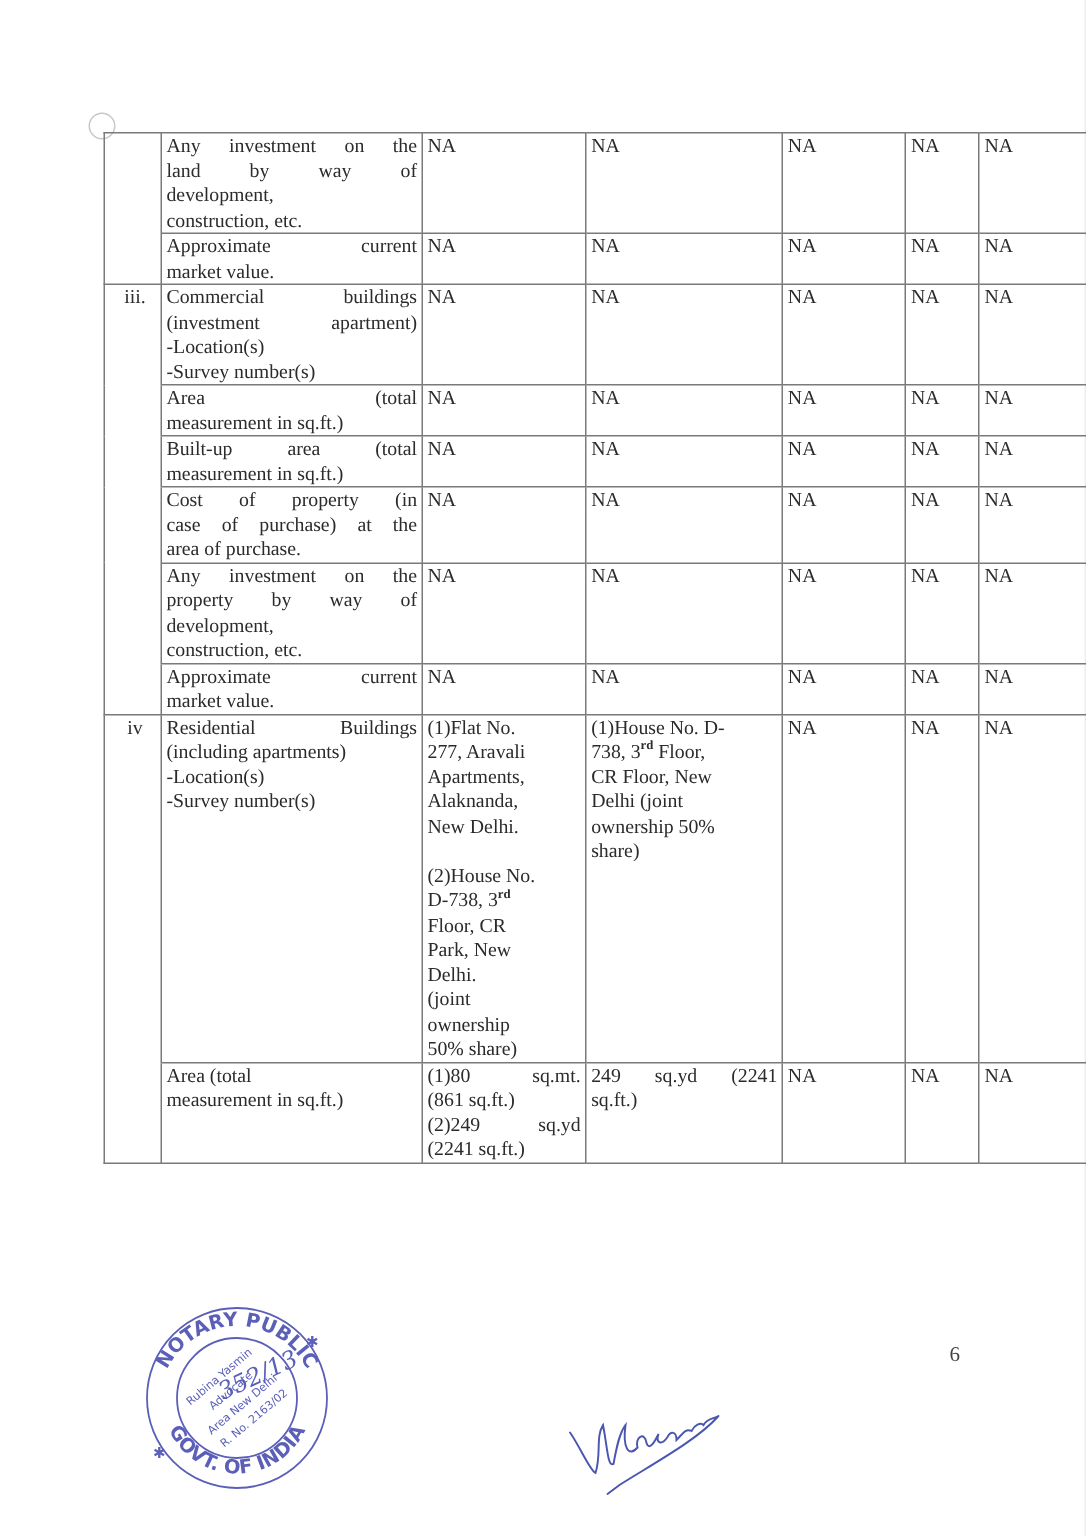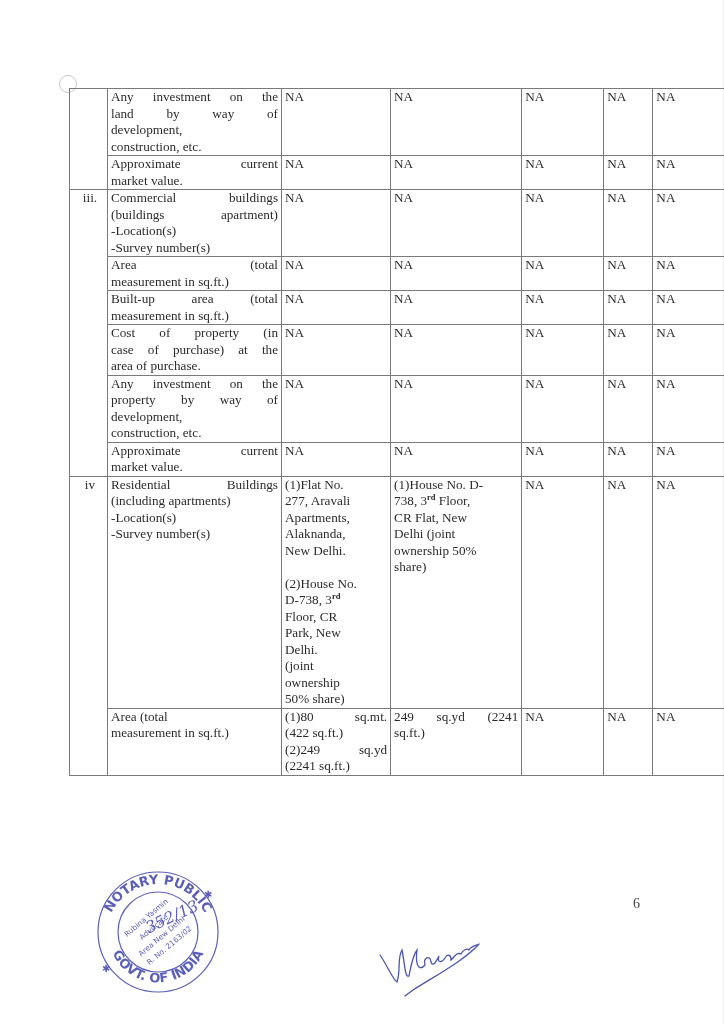--- a/index.html
+++ b/index.html
@@ -78,21 +78,21 @@
         <td><span>NA</span></td>
         <td><span>NA</span></td>
         <td><span>NA</span></td>
         <td><span>NA</span></td>
         <td><span>NA</span></td>
       </tr>
       <tr>
         <td class="c-no" style="border-bottom: none;"><span>iii.</span></td>
         <td class="c-desc">
           <span class="desc-line just">Commercial buildings</span>
-          <span class="desc-line just">(buildings apartment)</span>
+          <span class="desc-line just">(investment apartment)</span>
           <span class="desc-line last">-Location(s)</span>
           <span class="desc-line last">-Survey number(s)</span>
         </td>
         <td><span>NA</span></td>
         <td><span>NA</span></td>
         <td><span>NA</span></td>
         <td><span>NA</span></td>
         <td><span>NA</span></td>
       </tr>
       <tr>
@@ -178,40 +178,40 @@
           <span class="desc-line">Floor, CR</span>
           <span class="desc-line">Park, New</span>
           <span class="desc-line">Delhi.</span>
           <span class="desc-line">(joint</span>
           <span class="desc-line">ownership</span>
           <span class="desc-line">50% share)</span>
         </td>
         <td>
           <span class="desc-line">(1)House No. D-</span>
           <span class="desc-line"><span>738, 3</span><sup>rd</sup><span> Floor,</span></span>
-          <span class="desc-line">CR Flat, New</span>
+          <span class="desc-line">CR Floor, New</span>
           <span class="desc-line">Delhi (joint</span>
           <span class="desc-line">ownership 50%</span>
           <span class="desc-line">share)</span>
         </td>
         <td><span>NA</span></td>
         <td><span>NA</span></td>
         <td><span>NA</span></td>
       </tr>
       <tr>
         <td style="border-top: none;"></td>
         <td>
           <span class="desc-line">Area (total</span>
           <span class="desc-line">measurement in sq.ft.)</span>
           <span class="gap"></span>
           <span class="gap"></span>
         </td>
         <td>
           <span class="desc-line just">(1)80 sq.mt.</span>
-          <span class="desc-line">(422 sq.ft.)</span>
+          <span class="desc-line">(861 sq.ft.)</span>
           <span class="desc-line just">(2)249 sq.yd</span>
           <span class="desc-line">(2241 sq.ft.)</span>
         </td>
         <td>
           <span class="desc-line just">249 sq.yd (2241</span>
           <span class="desc-line">sq.ft.)</span>
         </td>
         <td><span>NA</span></td>
         <td><span>NA</span></td>
         <td><span>NA</span></td>

